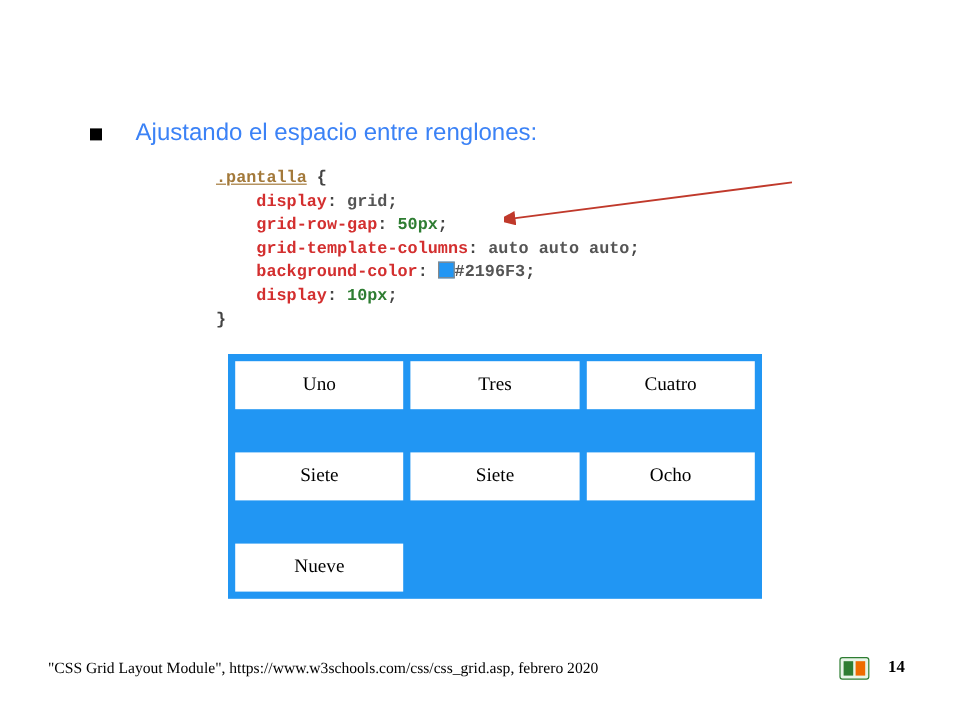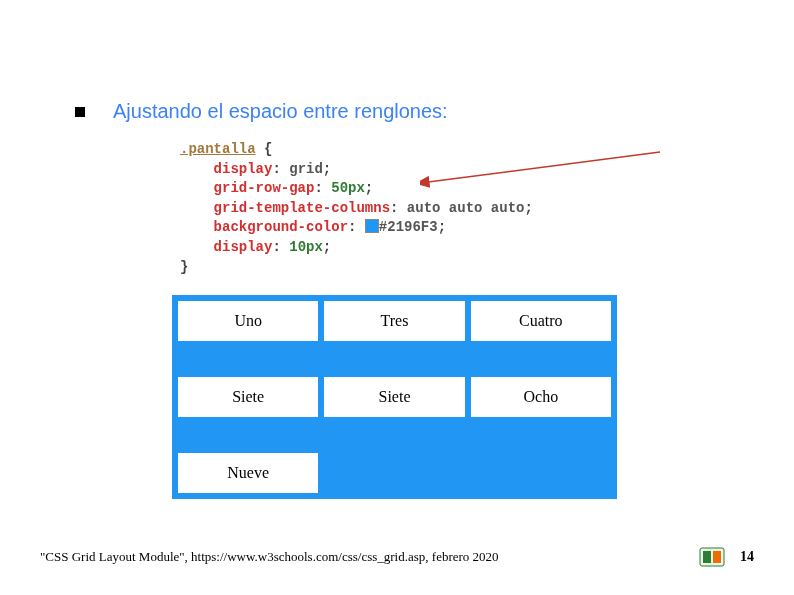--- a/index.html
+++ b/index.html
@@ -76,21 +76,21 @@
     position: absolute;
     top: 150px;
     left: 420px;
     width: 250px;
     height: 40px;
     pointer-events: none;
   }
   .grid-demo {
     position: absolute;
     top: 295px;
-    left: 172px;
+    left: 190px;
     width: 445px;
     background: #2196F3;
     padding: 6px 6px;
     display: grid;
     grid-template-columns: 1fr 1fr 1fr;
     grid-template-rows: 40px 40px 40px;
     column-gap: 6px;
     row-gap: 36px;
     box-sizing: border-box;
   }

